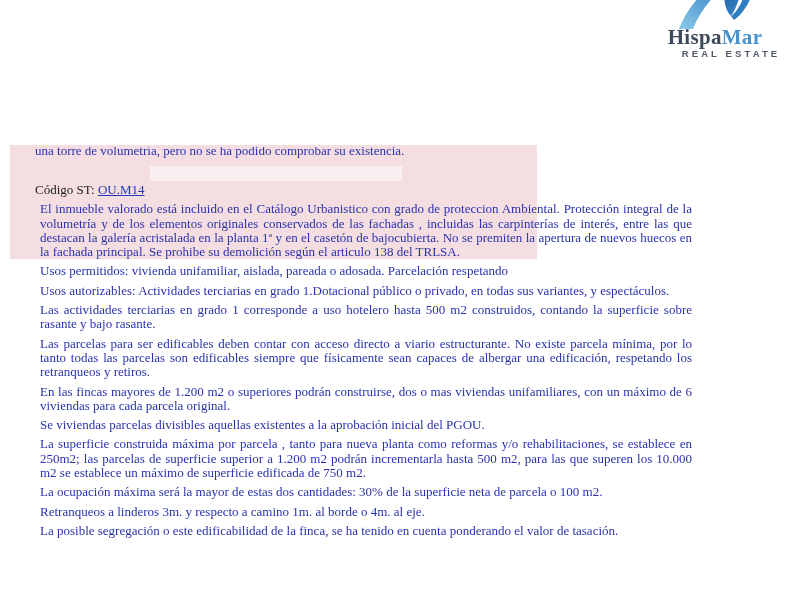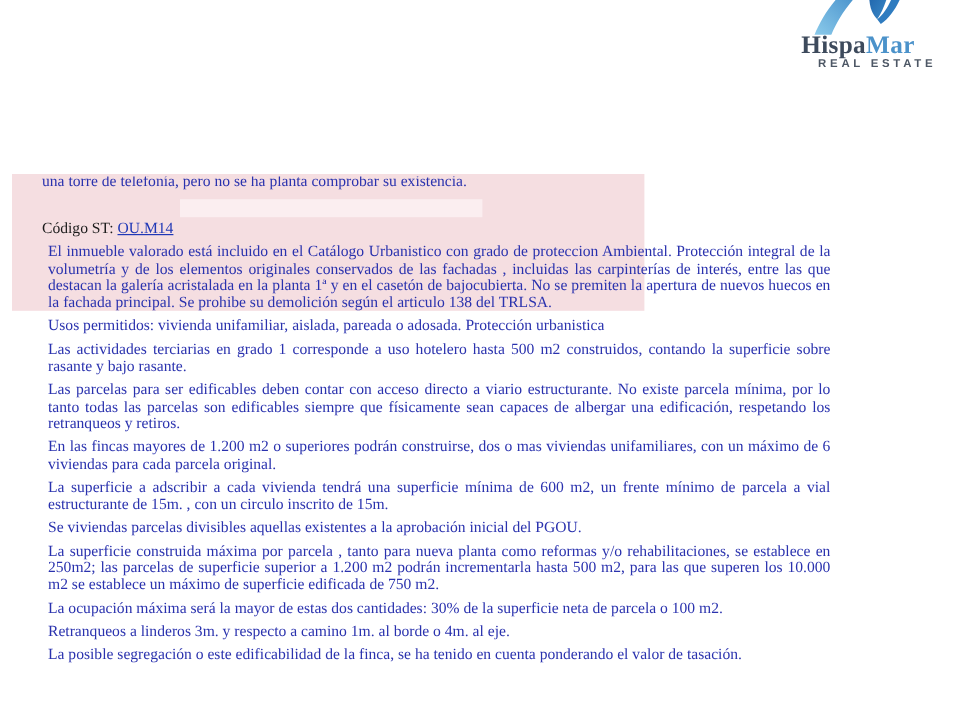--- a/index.html
+++ b/index.html
@@ -142,31 +142,31 @@
     <div class="brand"><span class="brand-primary">Hispa</span><span class="brand-secondary">Mar</span></div>
     <div class="brand-subtitle">REAL ESTATE</div>
   </div>
 
   <div class="pink-block">
     <div class="pink-inner-patch"></div>
   </div>
 
   <div class="doc">
     <div class="clip-line">
-      <span>una torre de telefonía, pero no se ha planta comprobar su existencia.</span>
+      <span>una torre de volumetría, pero no se ha podido comprobar su existencia.</span>
     </div>
     <div class="codigo-line"><span class="codigo-label">Código ST:</span><span> </span><span class="codigo-value">OU.M14</span></div>
     <div id="paragraphs">
 
     <p>El inmueble valorado está incluido en el Catálogo Urbanistico  con grado de proteccion Ambiental. Protección integral de la volumetría y de los elementos originales conservados de las fachadas , incluidas las carpinterías de interés, entre las que destacan la galería acristalada en la planta 1ª y en el casetón de bajocubierta. No se premiten la apertura de nuevos huecos en la fachada principal. Se prohibe su demolición según el articulo 138 del TRLSA.</p>
-        <p>Usos permitidos: vivienda unifamiliar, aislada, pareada o adosada. Protección urbanistica</p>
+        <p>Usos permitidos: vivienda unifamiliar, aislada, pareada o adosada. Parcelación respetando</p>
+        <p>Usos autorizables: Actividades terciarias en grado 1.Dotacional público o privado, en todas sus variantes, y espectáculos.</p>
         <p>Las actividades terciarias en grado 1 corresponde a uso hotelero hasta 500 m2 construidos, contando la superficie sobre rasante y bajo rasante.</p>
         <p>Las parcelas para ser edificables deben contar con acceso directo a viario estructurante. No existe parcela mínima, por lo tanto todas las parcelas son edificables siempre que físicamente sean capaces de albergar una edificación, respetando los retranqueos y retiros.</p>
         <p>En las fincas mayores de 1.200 m2 o superiores podrán construirse, dos o mas viviendas unifamiliares, con un máximo de 6 viviendas para cada parcela original.</p>
-        <p>La superficie a adscribir a cada vivienda tendrá una superficie mínima de 600 m2, un frente mínimo de parcela a vial estructurante de 15m. , con un circulo inscrito de 15m.</p>
         <p>Se viviendas parcelas divisibles aquellas existentes a la aprobación inicial del PGOU.</p>
         <p>La superficie construida máxima por parcela , tanto para nueva planta como reformas y/o rehabilitaciones, se establece en 250m2; las parcelas de superficie superior a 1.200 m2 podrán incrementarla hasta 500 m2, para las que superen los 10.000 m2 se establece un máximo de superficie edificada de 750 m2.</p>
         <p>La ocupación máxima será la mayor de estas dos cantidades: 30% de la superficie neta de parcela o 100 m2.</p>
         <p>Retranqueos a linderos 3m. y respecto a camino 1m. al borde o 4m. al eje.</p>
         <p>La posible segregación o este edificabilidad de la finca, se ha tenido en cuenta ponderando el valor de tasación.</p>
       </div>
   </div>
 
 </div>
 

